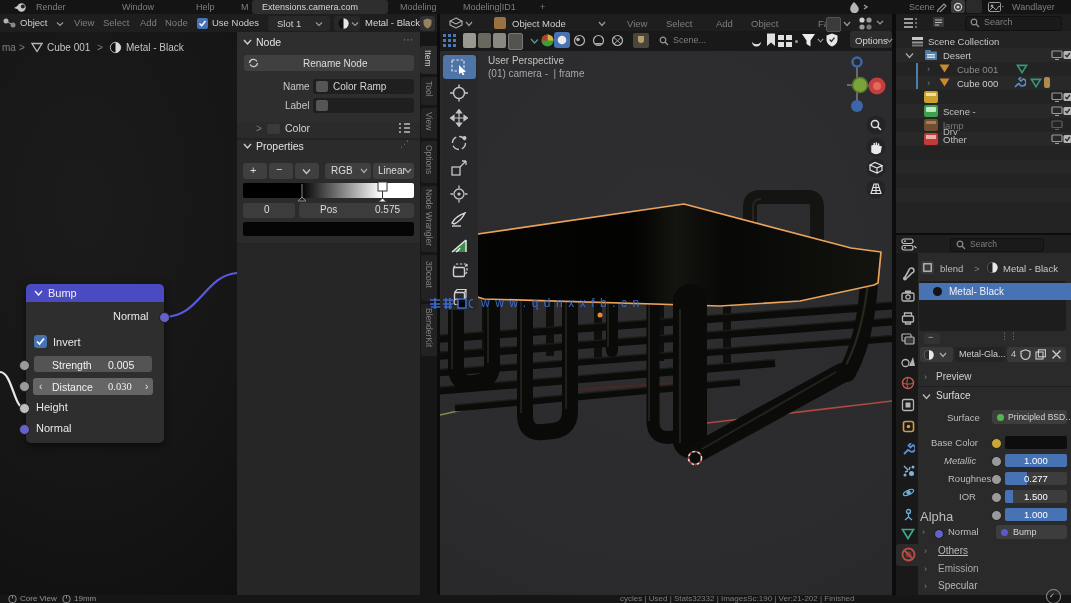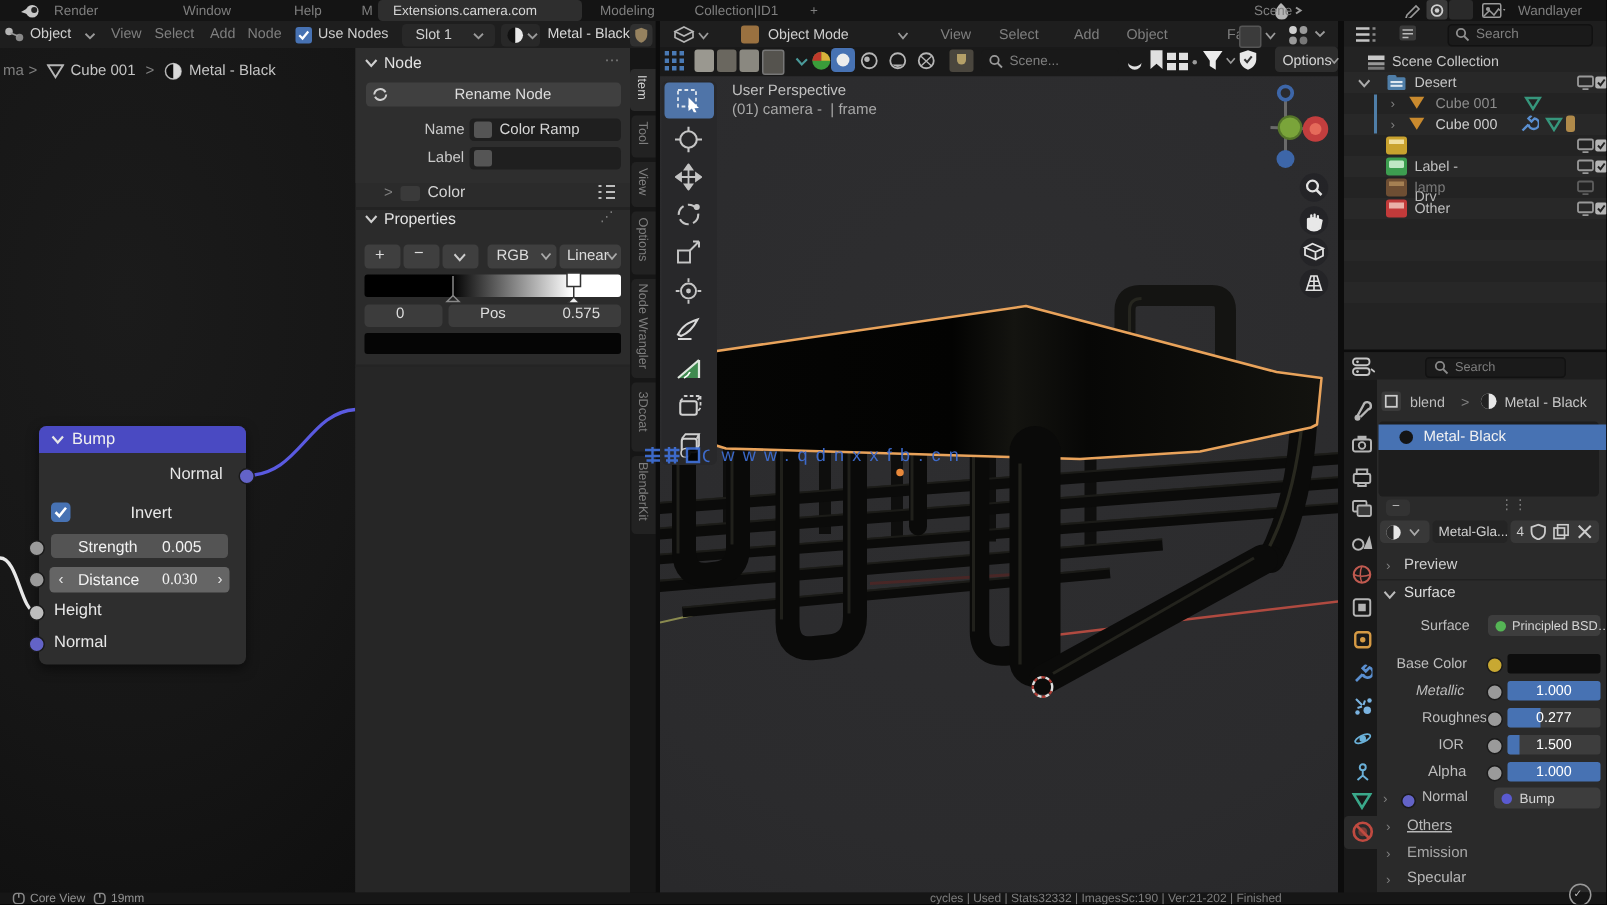--- a/index.html
+++ b/index.html
@@ -24,27 +24,27 @@
       <path d="M1 7 L7 3.5 L7 9 Z" fill="#c7c7c7"></path>
     </svg>
     <div class="t tdim" style="left:36px;top:2px;font-size:9px;">Render</div>
     <div class="t tdim" style="left:122px;top:2px;font-size:9px;">Window</div>
     <div class="t tdim" style="left:196px;top:2px;font-size:9px;">Help</div>
     <div class="ab" style="left:252px;top:0px;width:136px;height:14px;background:#2e2e2e;border-radius:3px;"></div>
     <div class="t" style="left:262px;top:2px;font-size:9px;color:#d6d6d6;">Extensions.camera.com</div>
     <div class="t tdim" style="left:241px;top:2px;font-size:9px;">M</div>
     <div class="t tdim" style="left:400px;top:2px;font-size:9px;">Modeling</div>
     <div class="t tdim" style="left:324px;top:2px;font-size:9px;opacity:0;">x</div>
-    <div class="t tdim" style="left:463px;top:2px;font-size:9px;">Collection|ID1</div>
+    <div class="t tdim" style="left:463px;top:2px;font-size:9px;">Modeling|ID1</div>
     <div class="t tdim" style="left:540px;top:2px;font-size:9px;">+</div>
     <svg class="ab" style="left:848px;top:1px;" width="22" height="12" viewBox="0 0 22 12">
       <path d="M6 1 C3 4,2.2 6,2.2 8 a4.3 4.3 0 0 0 8.6 0 C10.8 6,9 4,6 1 Z" fill="#b5b5b5"></path>
       <path d="M16 4 l3 2 -3 2" stroke="#9a9a9a" fill="none" stroke-width="1.4"></path>
     </svg>
-    <div class="t tdim" style="left:836px;top:2px;font-size:9px;">Scene</div>
+    <div class="t tdim" style="left:909px;top:2px;font-size:9px;">Scene</div>
     <svg class="ab" style="left:936px;top:2px;" width="12" height="10" viewBox="0 0 12 10">
       <path d="M2 8 L8 2 l2 2 -6 6 -3 1 Z" fill="none" stroke="#9a9a9a" stroke-width="1.1"></path>
     </svg>
     <div class="ab" style="left:951px;top:0px;width:14px;height:13px;background:#3a3a3a;border-radius:2px;"></div>
     <svg class="ab" style="left:953px;top:2px;" width="10" height="10" viewBox="0 0 10 10">
       <circle cx="5" cy="5" r="3.6" fill="none" stroke="#cfcfcf" stroke-width="1.2"></circle>
         <circle cx="5" cy="5" r="1.5" fill="#cfcfcf"></circle>
     </svg>
     <div class="ab" style="left:966px;top:0px;width:16px;height:13px;background:#2a2a2a;border-radius:2px;"></div>
     <svg class="ab" style="left:988px;top:2px;" width="16" height="11" viewBox="0 0 16 11">
@@ -123,21 +123,21 @@
     <svg class="ab" style="left:34px;top:289px;" width="9" height="8" viewBox="0 0 9 8">
         <path d="M1 2 L4.5 6 L8 2" stroke="#e6e6e6" fill="none" stroke-width="1.5"></path>
       </svg>
     <div class="t" style="left:48px;top:287px;font-size:11px;color:#f0f0f0;">Bump</div>
     <div class="t" style="left:113px;top:310px;font-size:11px;color:#e8e8e8;">Normal</div>
     <div class="ab" style="left:159px;top:312px;width:9px;height:9px;background:#6363c7;border-radius:50%;border:1px solid #1a1a1a;"></div>
     <div class="ab" style="left:34px;top:335px;width:13px;height:13px;background:#4772b3;border-radius:3px;"></div>
     <svg class="ab" style="left:35px;top:336px;" width="11" height="11" viewBox="0 0 11 11">
         <path d="M2 5.5 L4.5 8 L9 2.5" stroke="#fff" fill="none" stroke-width="1.7"></path>
       </svg>
-    <div class="t" style="left:53px;top:336px;font-size:11px;color:#e8e8e8;margin-left:34px;">Invert</div>
+    <div class="t" style="left:53px;top:336px;font-size:11px;color:#e8e8e8;">Invert</div>
     <div class="ab" style="left:34px;top:356px;width:118px;height:16px;background:#545454;border-radius:3px;"></div>
     <div class="t" style="left:52px;top:359px;font-size:10.5px;color:#f2f2f2;">Strength</div>
     <div class="t" style="left:108px;top:359px;font-size:10.5px;color:#f2f2f2;">0.005</div>
     <div class="ab" style="left:33px;top:378px;width:120px;height:17px;background:#656565;border-radius:3px;"></div>
     <div class="t" style="left:39px;top:381px;font-size:10px;color:#e8e8e8;">‹</div>
     <div class="t" style="left:52px;top:381px;font-size:10.5px;color:#f2f2f2;">Distance</div>
     <div class="t" style="left:108px;top:381px;font-size:10.5px;color:#f2f2f2;font-family:Liberation Serif, serif;">0.030</div>
     <div class="t" style="left:145px;top:381px;font-size:10px;color:#e8e8e8;">›</div>
     <div class="t" style="left:36px;top:401px;font-size:11px;color:#e8e8e8;">Height</div>
     <div class="t" style="left:36px;top:422px;font-size:11px;color:#e8e8e8;">Normal</div>
@@ -594,21 +594,21 @@
     <svg class="ab" style="left:1051px;top:92px;" width="12" height="10" viewBox="0 0 12 10">
         <rect x="1" y="1" width="10" height="6.5" rx="1" fill="none" stroke="#999" stroke-width="1.2"></rect>
         <path d="M4 9.5 h4" stroke="#999" stroke-width="1.2"></path>
       </svg>
     <svg class="ab" style="left:1063px;top:92px;" width="9" height="10" viewBox="0 0 9 10">
         <rect x="0.5" y="1" width="8" height="8" rx="1.5" fill="#b5b5b5"></rect>
         <path d="M2.3 5 L4 6.8 L6.8 3" stroke="#222" fill="none" stroke-width="1.3"></path>
       </svg>
     <div class="ab" style="left:924px;top:105px;width:14px;height:12px;background:#3d9e50;border-radius:2px;"></div>
     <div class="ab" style="left:926px;top:107px;width:10px;height:5px;background:#bfe8c5;border-radius:1px;"></div>
-    <div class="t" style="left:943px;top:106px;font-size:9.5px;color:#c0c0c0;">Label -</div>
+    <div class="t" style="left:943px;top:106px;font-size:9.5px;color:#c0c0c0;">Scene -</div>
     <svg class="ab" style="left:1051px;top:106px;" width="12" height="10" viewBox="0 0 12 10">
         <rect x="1" y="1" width="10" height="6.5" rx="1" fill="none" stroke="#999" stroke-width="1.2"></rect>
         <path d="M4 9.5 h4" stroke="#999" stroke-width="1.2"></path>
       </svg>
     <svg class="ab" style="left:1063px;top:106px;" width="9" height="10" viewBox="0 0 9 10">
         <rect x="0.5" y="1" width="8" height="8" rx="1.5" fill="#b5b5b5"></rect>
         <path d="M2.3 5 L4 6.8 L6.8 3" stroke="#222" fill="none" stroke-width="1.3"></path>
       </svg>
     <div class="ab" style="left:924px;top:119px;width:14px;height:12px;background:#6e4e33;border-radius:2px;"></div>
     <div class="ab" style="left:926px;top:121px;width:10px;height:3px;background:#a58053;"></div>
@@ -721,21 +721,21 @@
     <div class="ab" style="left:1005px;top:472px;width:62px;height:13px;background:#3d3d3d;border-radius:2px;"></div>
     <div class="ab" style="left:1005px;top:472px;width:22px;height:13px;background:#4772b3;border-radius:2px 0 0 2px;"></div>
     <div class="t" style="left:1024px;top:473px;font-size:9.5px;color:#fff;">0.277</div>
 
     <div class="t" style="left:959px;top:491px;font-size:9.5px;color:#bdbdbd;">IOR</div>
     <div class="ab" style="left:991px;top:492px;width:9px;height:9px;background:#9a9a9a;border-radius:50%;border:1px solid #1a1a1a;"></div>
     <div class="ab" style="left:1005px;top:490px;width:62px;height:13px;background:#3d3d3d;border-radius:2px;"></div>
     <div class="ab" style="left:1005px;top:490px;width:8px;height:13px;background:#4772b3;border-radius:2px 0 0 2px;"></div>
     <div class="t" style="left:1024px;top:491px;font-size:9.5px;color:#fff;">1.500</div>
 
-    <div class="t" style="left:952px;top:509px;font-size:10px;color:#bdbdbd;">Alpha</div>
+    <div class="t" style="left:920px;top:509px;font-size:13px;color:#bdbdbd;">Alpha</div>
     <div class="ab" style="left:991px;top:510px;width:9px;height:9px;background:#9a9a9a;border-radius:50%;border:1px solid #1a1a1a;"></div>
     <div class="ab" style="left:1005px;top:508px;width:62px;height:13px;background:#4772b3;border-radius:2px;"></div>
     <div class="t" style="left:1024px;top:509px;font-size:9.5px;color:#fff;">1.000</div>
 
     <div class="t tdim" style="left:922px;top:527px;font-size:9px;">›</div>
     <div class="ab" style="left:934px;top:529px;width:8px;height:8px;background:#6363c7;border-radius:50%;border:1px solid #1a1a1a;"></div>
     <div class="t" style="left:948px;top:526px;font-size:9.5px;color:#bdbdbd;">Normal</div>
     <div class="btn" style="left:996px;top:525px;width:71px;height:14px;background:#3d3d3d;"></div>
     <div class="ab" style="left:1001px;top:529px;width:7px;height:7px;background:#5a5ad0;border-radius:50%;"></div>
     <div class="t" style="left:1013px;top:527px;font-size:9px;color:#d5d5d5;">Bump</div>

